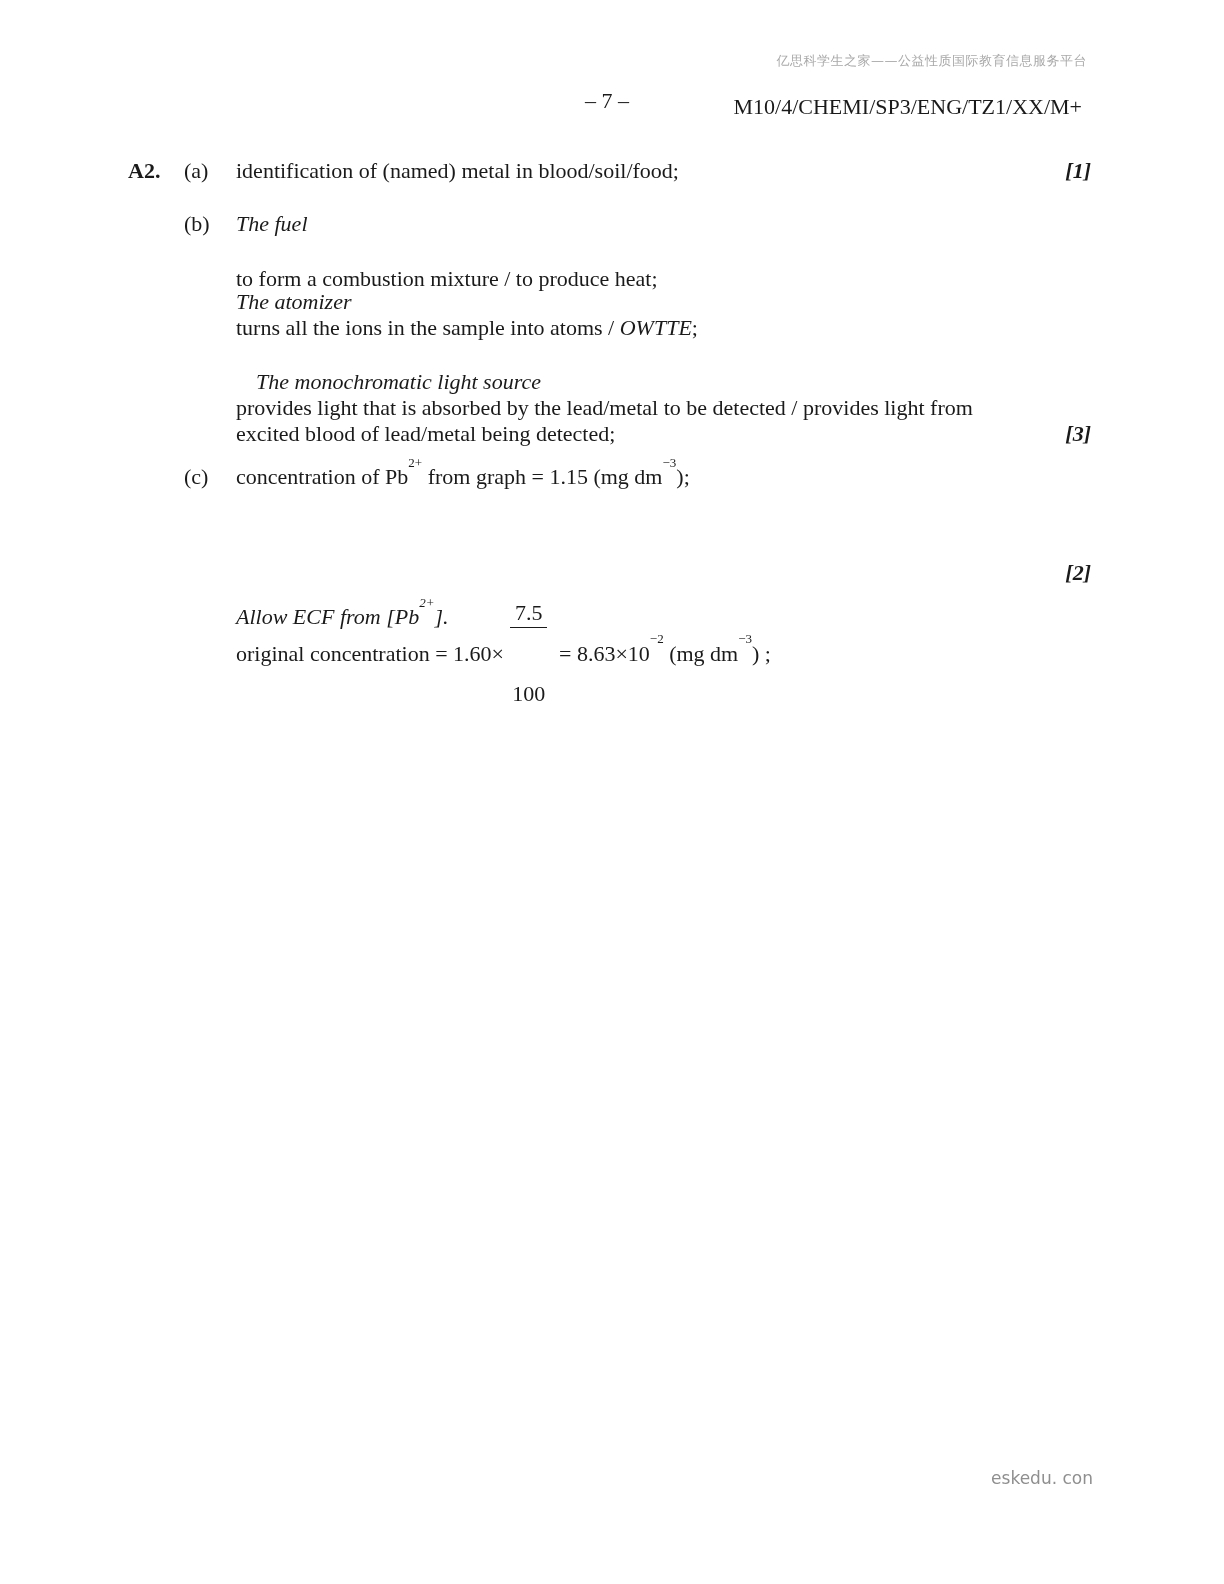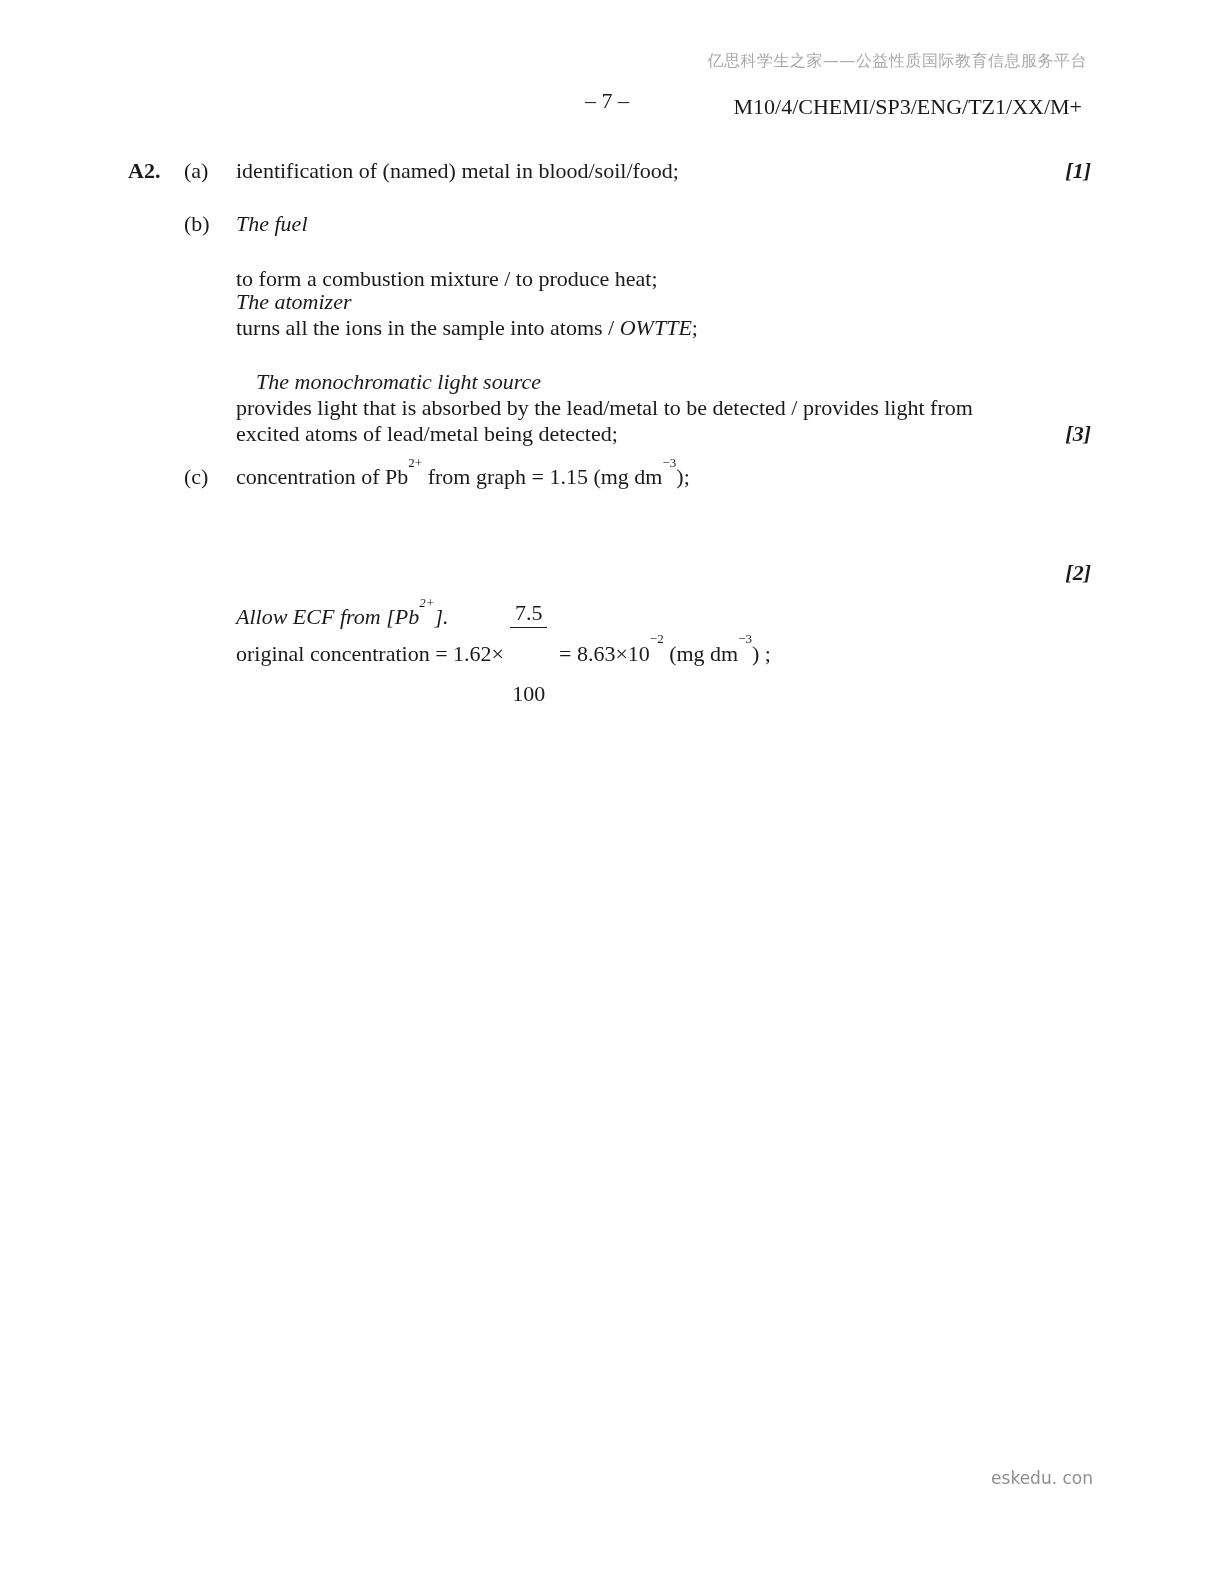--- a/index.html
+++ b/index.html
@@ -11,21 +11,21 @@
     font-family:"Liberation Serif", serif;
     font-size:22px;
     line-height:26px;
     color:#1a1a1a;
     overflow:hidden;
     margin:0 auto;
   }
   .abs { position:absolute; white-space:pre; }
   .cn-watermark {
     font-family:"DejaVu Sans", sans-serif;
-    font-size:16px; line-height:20px;
+    font-size:13px; line-height:20px;
     color:#a9a9a9; letter-spacing:0.5px;
   }
   .serif-head { font-size:22px; }
   .bold { font-weight:bold; }
   .italic { font-style:italic; }
   .marks { font-weight:bold; font-style:italic; }
   sup.s {
     font-size:13px; line-height:0;
     position:relative; top:-9px;
     white-space:pre;
@@ -71,31 +71,31 @@
   <div class="abs" style="top:237px; left:236px;margin-top:29px;">to form a combustion mixture / to produce heat;</div>
 
   <div class="abs italic" style="top:289px; left:236px;">The atomizer</div>
 
   <div class="abs" style="top:315px; left:236px;"><span>turns all the ions in the sample into atoms / </span><span class="italic">OWTTE</span><span>;</span></div>
 
   <div class="abs italic" style="top:369px; left:244px;margin-left:12px;">The monochromatic light source</div>
 
   <div class="abs" style="top:395px; left:236px;">provides light that is absorbed by the lead/metal to be detected / provides light from</div>
 
-  <div class="abs" style="top:421px; left:236px;">excited atoms of lead/metal being detected;</div>
+  <div class="abs" style="top:421px; left:236px;">excited blood of lead/metal being detected;</div>
 
   <div class="abs marks" style="top:421px; right:133px;">[3]</div>
 
   <div class="abs" style="top:464px; left:184px;">(c)</div>
 
   <div class="abs" style="top:464px; left:236px;"><span>concentration of Pb</span><sup class="s">2+</sup><span> from graph = 1.15 (mg dm</span><sup class="s">−3</sup><span>);</span></div>
 
 
   <div class="abs eq" style="top:548px; left:236px;">
-    <span>original concentration = 1.62×</span>
+    <span>original concentration = 1.60×</span>
     <span class="frac">
       <span class="num" style="display:block;">7.5</span>
       <span class="den" style="display:block;">100</span>
     </span>
     <span><span> = 8.63×10</span><sup class="s">−2</sup><span> (mg dm</span><sup class="s">−3</sup><span>) ;</span></span>
   </div>
 
   <div class="abs marks" style="top:560px; right:133px;">[2]</div>
 
   <div class="abs italic" style="top:604px; left:236px;"><span>Allow ECF from [Pb</span><sup class="s">2+</sup><span>].</span></div>

